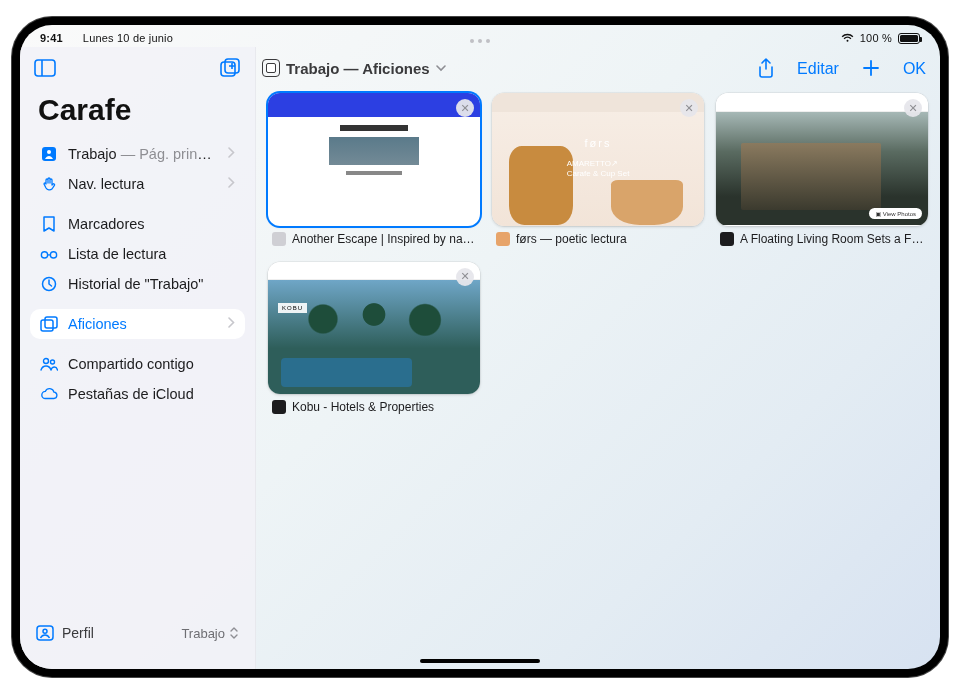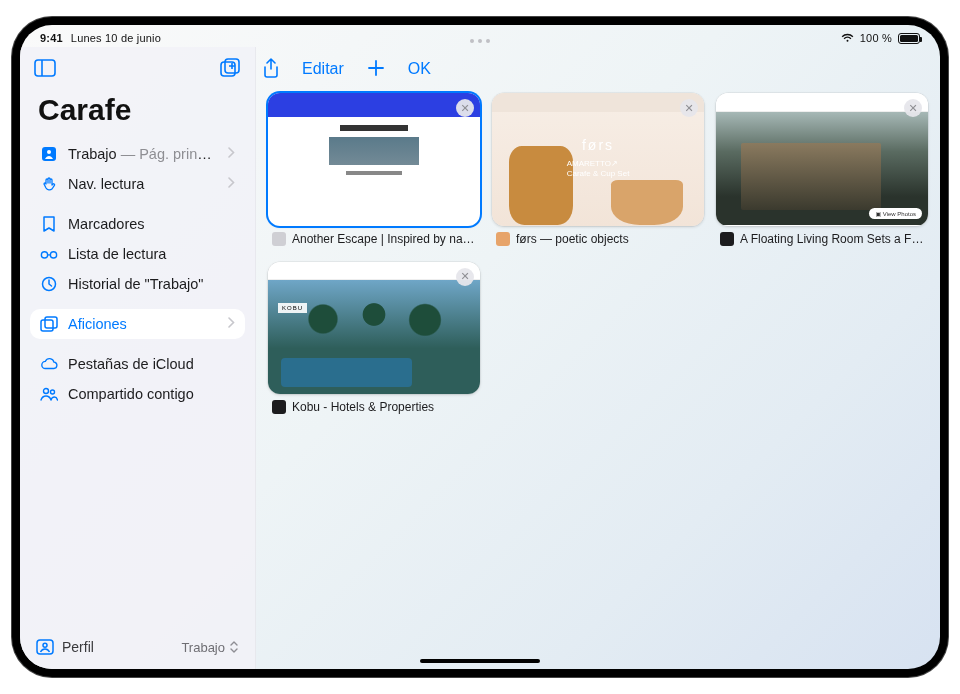--- a/index.html
+++ b/index.html
@@ -20,21 +20,21 @@
     width:100%;height:100%;border-radius:32px;overflow:hidden;position:relative;
     background:linear-gradient(135deg,#fafafa 0%,#eef4f6 45%,#e3ecf3 75%,#d7e2f1 100%);
     display:flex;flex-direction:column;
   }
 
   
   .statusbar{
     height:22px;padding:4px 20px 0;display:flex;align-items:center;font-size:11px;color:#111;
     justify-content:space-between;letter-spacing:.2px;
   }
-  .statusbar .left{display:flex;gap:8px;align-items:flex-end;font-weight:600}
+  .statusbar .left{display:flex;gap:20px;align-items:flex-end;font-weight:600}
   .statusbar .right{display:flex;gap:6px;align-items:center;font-size:11px;font-weight:500}
   .dots{position:absolute;left:50%;top:14px;transform:translateX(-50%);display:flex;gap:4px}
   .dots span{width:4px;height:4px;border-radius:50%;background:#c0c0c5}
 
   
   .app{flex:1;display:flex;min-height:0}
 
   
   .sidebar{
     width:236px;background:rgba(242,242,247,.9);display:flex;flex-direction:column;
@@ -52,21 +52,21 @@
     display:flex;align-items:center;gap:10px;padding:7px 10px;border-radius:10px;
     font-size:14.5px;color:#1c1c1e;cursor:default;
   }
   .navitem .icon{width:18px;display:flex;justify-content:center;color:var(--blue)}
   .navitem .label{flex:1;white-space:nowrap;overflow:hidden;text-overflow:ellipsis}
   .navitem .sublabel{color:var(--text-secondary)}
   .navitem .chev{color:var(--text-secondary);font-size:12px}
   .navitem.selected{background:#fff;color:var(--blue)}
   .navitem.selected .label{color:var(--blue);font-weight:500}
   .sidebar-footer{
-    padding:10px 16px 14px;display:flex;align-items:center;justify-content:space-between;
+    padding:10px 16px 28px;display:flex;align-items:center;justify-content:space-between;
     font-size:14px;color:#3a3a3c;text-align:right;
   }
   .sidebar-footer .profile{display:flex;align-items:center;gap:8px;color:var(--blue)}
   .profile-switch{display:flex;align-items:center;gap:4px;font-size:13px;color:#6e6e73}
 
   
   .main{flex:1;display:flex;flex-direction:column;min-width:0}
   .toolbar{
     height:42px;display:flex;align-items:center;justify-content:space-between;
     padding:0 14px 0 6px;gap:10px;
@@ -106,21 +106,21 @@
   .thumb1 .body{height:66%;background:#fff;display:flex;flex-direction:column;align-items:center;padding-top:8px;gap:6px}
   .thumb1 .imgbox{width:42%;height:36%;background:linear-gradient(180deg,#5a7a8a,#738a96)}
   .thumb1 .txt{width:32%;height:6px;background:#333}
   .thumb1 .txt2{width:26%;height:4px;background:#888}
 
   .thumb2{background:linear-gradient(180deg,#f7eee6,#f2e4d8)}
   .thumb2 .banner{height:14%;background:#efe4da;font-size:6px;color:#a08875;display:flex;align-items:center;justify-content:center}
   .thumb2 .body{position:relative;height:86%;}
   .thumb2 .vase{position:absolute;left:8%;bottom:0;width:30%;height:70%;background:#c88b3f;border-radius:20% 20% 24% 24%}
   .thumb2 .cup{position:absolute;right:10%;bottom:0;width:34%;height:40%;background:#d9a46a;border-radius:10% 10% 40% 40%}
-  .thumb2 .logo{position:absolute;left:50%;top:22%;transform:translateX(-50%);color:#fff;font-size:14px;font-weight:400;letter-spacing:2px}
+  .thumb2 .logo{position:absolute;left:50%;top:22%;transform:translateX(-50%);color:#fff;font-size:11px;font-weight:400;letter-spacing:2px}
   .thumb2 .cap{position:absolute;left:50%;top:42%;transform:translateX(-50%);color:#fff;font-size:8px;text-align:left;line-height:1.2}
 
   .thumb3{background:#fff}
   .thumb3 .header{height:14%;background:#fff;border-bottom:1px solid #eee}
   .thumb3 .photo{height:86%;background:linear-gradient(180deg,#a6b8b6 0%,#5a6b61 35%,#2a332c 75%);position:relative}
   .thumb3 .house{position:absolute;left:12%;top:28%;width:66%;height:58%;background:linear-gradient(180deg,#8a7a5f,#3b3a2e);border-radius:2px}
   .thumb3 .pill{position:absolute;right:6px;bottom:6px;background:#fff;border-radius:10px;font-size:6px;padding:2px 6px;color:#333}
 
   .thumb4{background:#f5f5f5}
   .thumb4 .header{height:14%;background:#fff;border-bottom:1px solid #eee}
@@ -250,35 +250,35 @@
                 </span>
                 <span class="label">Aficiones</span>
                 <span class="chev"><svg width="7" height="11" viewBox="0 0 7 11">
                     <path d="M1 1l4.5 4.5L1 10" fill="none" stroke="#c7c7cc" stroke-width="1.6" stroke-linecap="round"></path>
                   </svg></span>
               </div>
             </div>
             <div class="navgroup">
               <div class="navitem">
                 <span class="icon">
-                  <svg width="20" height="14" viewBox="0 0 20 14">
-                    <path d="M6 12a4 4 0 010-8 5 5 0 019.5 1A3.5 3.5 0 0115 12H6z" fill="none" stroke="#007aff" stroke-width="1.5"></path>
-                  </svg>
-                </span>
-                <span class="label">Pestañas de iCloud</span>
-              </div>
-              <div class="navitem">
-                <span class="icon">
                   <svg width="18" height="14" viewBox="0 0 18 14">
                     <circle cx="6" cy="4" r="2.5" fill="none" stroke="#007aff" stroke-width="1.4"></circle>
                     <circle cx="12.5" cy="5" r="2" fill="none" stroke="#007aff" stroke-width="1.4"></circle>
                     <path d="M1 13c1-3 3-4 5-4s4 1 5 4M11 13c.5-2 2-3 3.5-3s2.5 1 3 3" fill="none" stroke="#007aff" stroke-width="1.4" stroke-linecap="round"></path>
                   </svg>
                 </span>
                 <span class="label">Compartido contigo</span>
+              </div>
+              <div class="navitem">
+                <span class="icon">
+                  <svg width="20" height="14" viewBox="0 0 20 14">
+                    <path d="M6 12a4 4 0 010-8 5 5 0 019.5 1A3.5 3.5 0 0115 12H6z" fill="none" stroke="#007aff" stroke-width="1.5"></path>
+                  </svg>
+                </span>
+                <span class="label">Pestañas de iCloud</span>
               </div>
             </div>
           </div>
 
         <div class="sidebar-footer">
           <div class="profile">
             <svg width="18" height="16" viewBox="0 0 18 16">
                 <rect x="1" y="1" width="16" height="14" rx="3" fill="none" stroke="#007aff" stroke-width="1.5"></rect>
                 <circle cx="9" cy="6.2" r="2" fill="none" stroke="#007aff" stroke-width="1.5"></circle>
                 <path d="M4.5 13c1-2 3-3 4.5-3s3.5 1 4.5 3" fill="none" stroke="#007aff" stroke-width="1.5"></path>
@@ -289,20 +289,27 @@
             <span>Trabajo</span>
             <svg width="10" height="14" viewBox="0 0 10 14">
                 <path d="M2 5l3-3 3 3M2 9l3 3 3-3" fill="none" stroke="#8e8e93" stroke-width="1.4" stroke-linecap="round" stroke-linejoin="round"></path>
               </svg>
           </div>
         </div>
       </aside>
 
       <main class="main">
         <div class="toolbar">
+          <div class="tb-left">
+            <span class="groupicon"></span>
+            <span>Trabajo — Aficiones</span>
+            <svg width="10" height="8" viewBox="0 0 10 8">
+                <path d="M1 2l4 4 4-4" fill="none" stroke="#8e8e93" stroke-width="1.6" stroke-linecap="round"></path>
+              </svg>
+          </div>
           <div class="tb-right">
             <span class="tb-btn">
               <svg width="18" height="20" viewBox="0 0 18 20">
                   <path d="M9 1v10M5 5l4-4 4 4M3 9v8a2 2 0 002 2h8a2 2 0 002-2V9" fill="none" stroke="#007aff" stroke-width="1.6" stroke-linecap="round" stroke-linejoin="round"></path>
                 </svg>
             </span>
             <span class="tb-btn">Editar</span>
             <span class="tb-btn">
               <svg width="20" height="20" viewBox="0 0 20 20">
                   <path d="M10 3v14M3 10h14" stroke="#007aff" stroke-width="1.8" stroke-linecap="round"></path>
@@ -334,21 +341,21 @@
                 <div class="body">
                   <div class="vase"></div>
                   <div class="cup"></div>
                   <div class="logo">førs</div>
                   <div class="cap">AMARETTO↗<br>Carafe &amp; Cup Set</div>
                 </div>
                 <div class="close">✕</div>
               </div>
               <div class="tabtitle">
                 <span class="fav" style="background:#e7a46a"></span>
-                <span>førs — poetic objects</span>
+                <span>førs — poetic lectura</span>
               </div>
             </div>
             <div class="tabcard">
               <div class="thumb thumb3">
                 <div class="header"></div>
                 <div class="photo">
                   <div class="house"></div>
                   <div class="pill">▣ View Photos</div>
                 </div>
                 <div class="close">✕</div>

